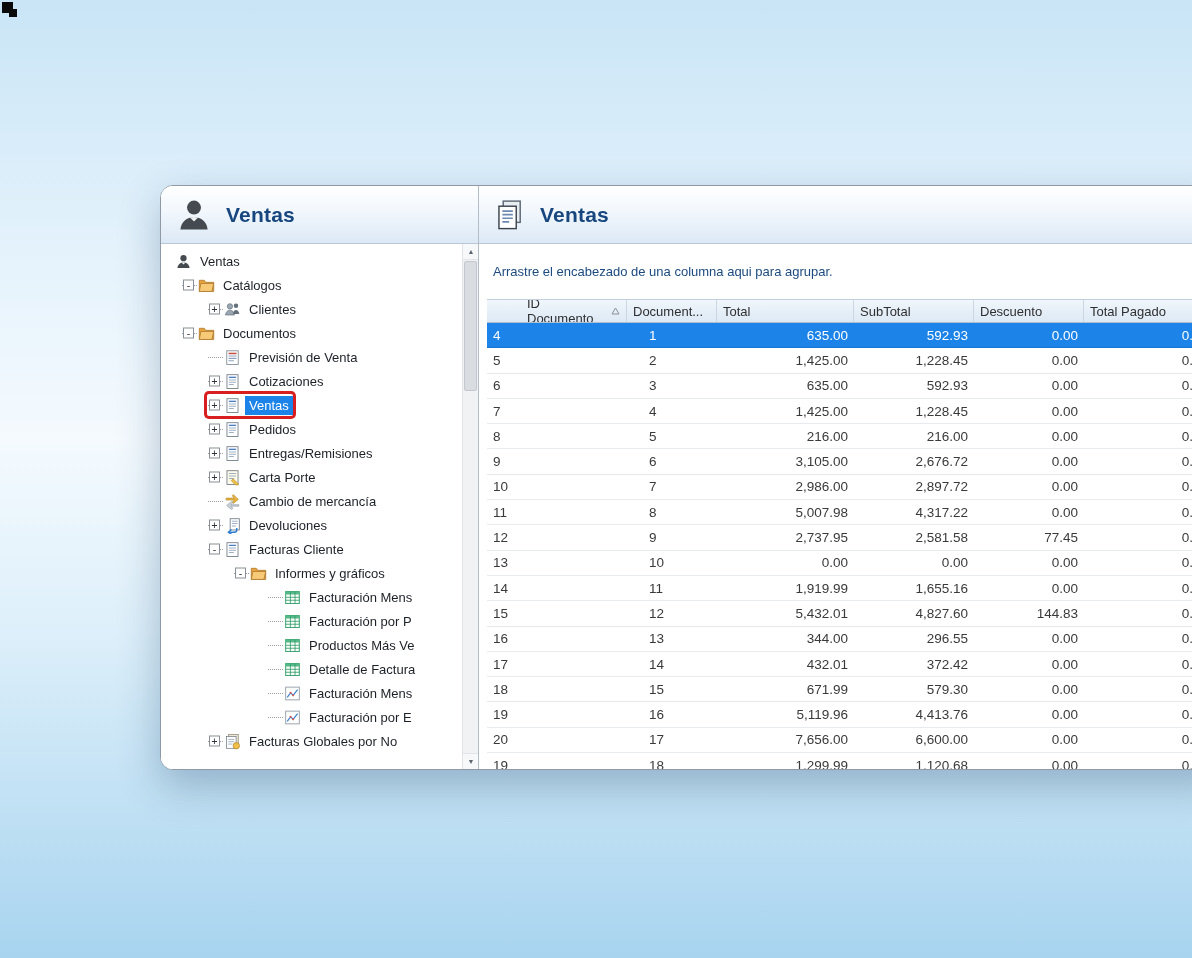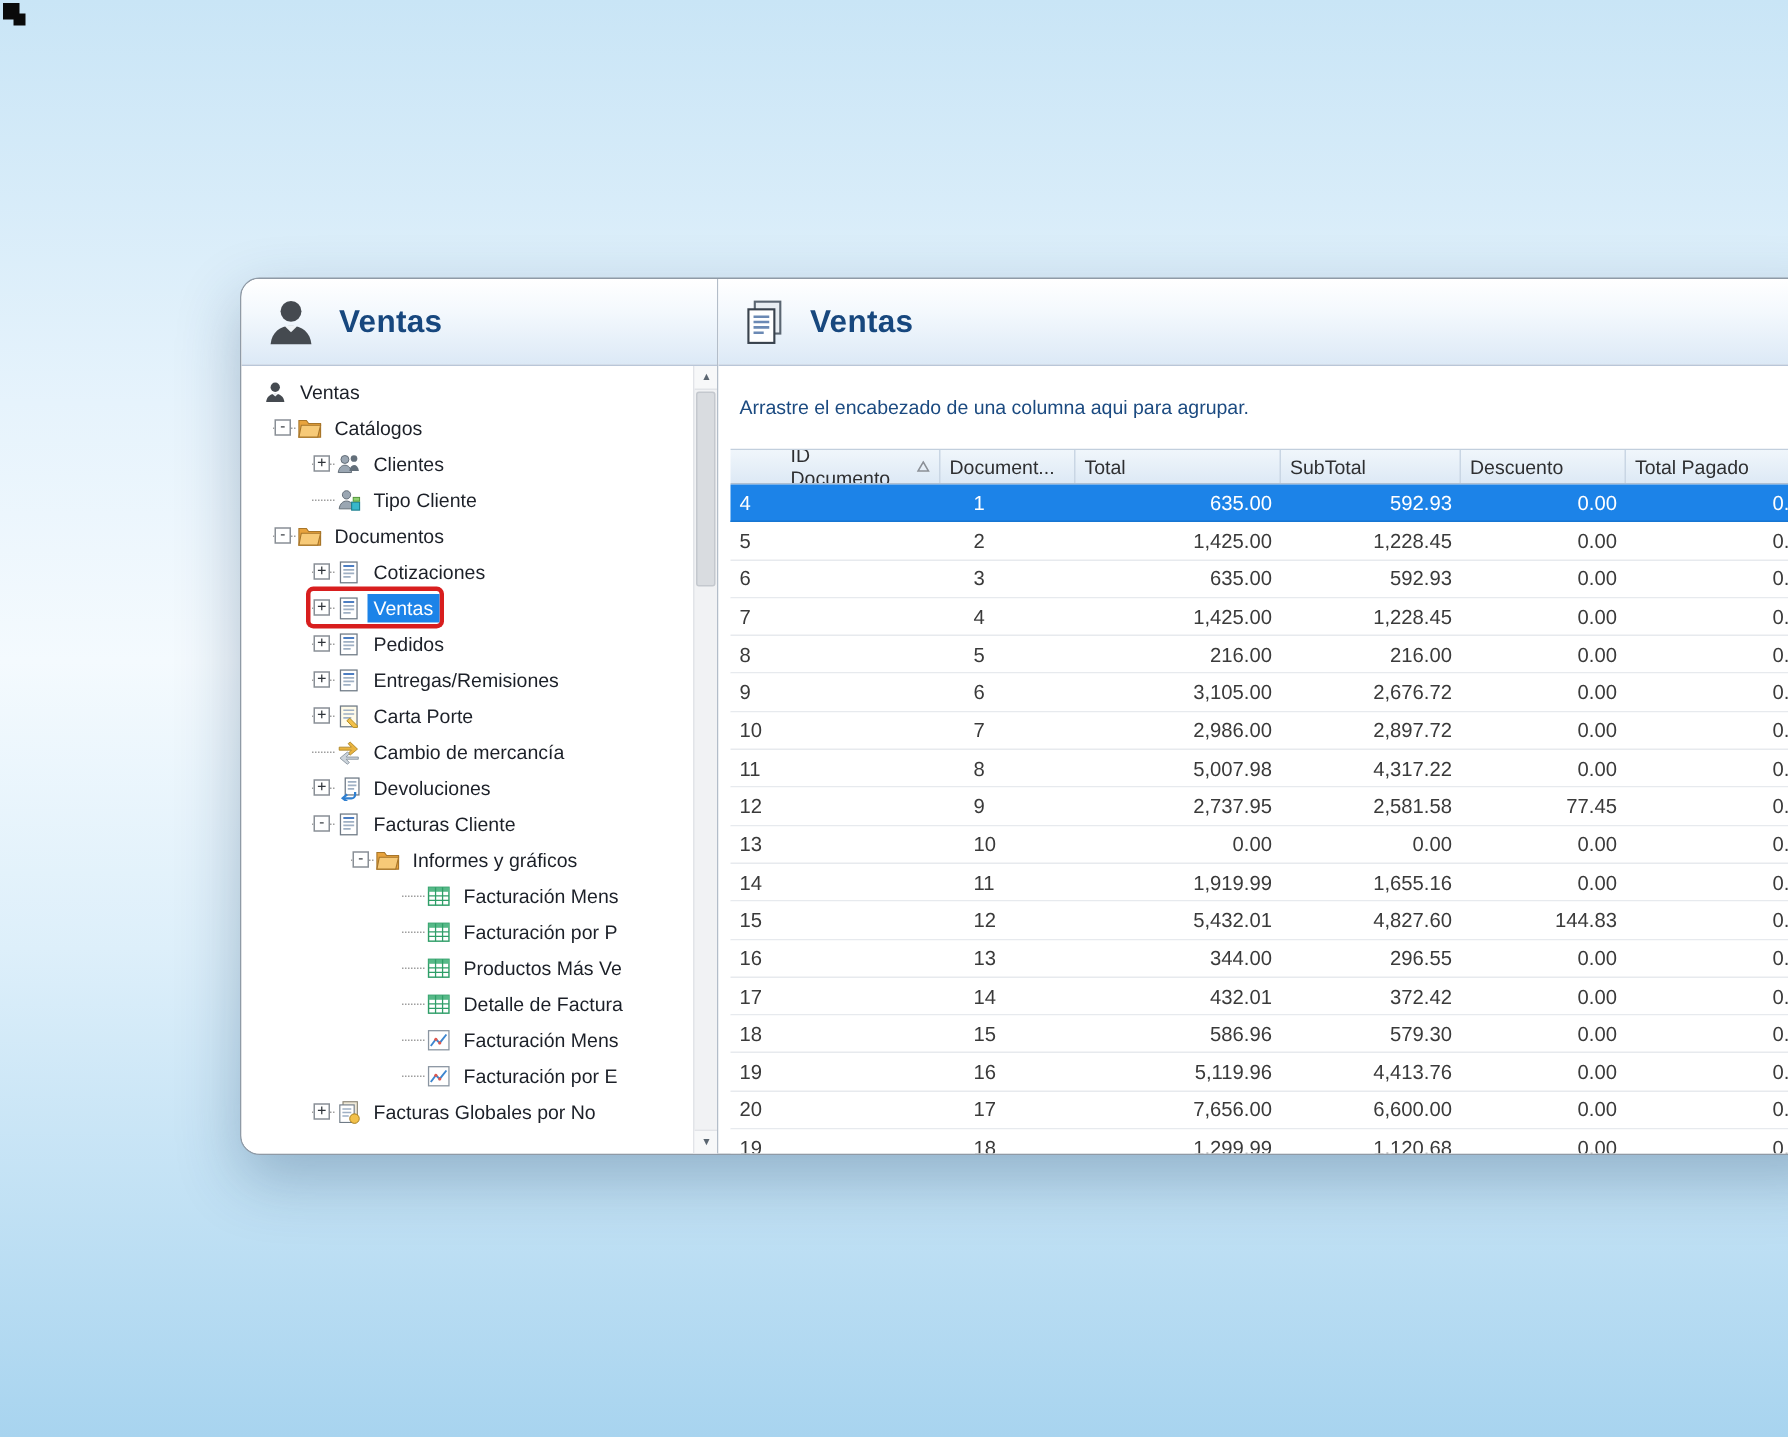--- a/index.html
+++ b/index.html
@@ -130,49 +130,48 @@
                 <svg viewBox="0 0 16 16">
                   <circle cx="5.6" cy="5" r="2.5" fill="#9aa6b2" stroke="#5f6a75" stroke-width=".6"></circle>
                   <path d="M1.4 13.2c.4-3 2.1-4.6 4.2-4.6s3.8 1.6 4.2 4.6z" fill="#9aa6b2" stroke="#5f6a75" stroke-width=".6"></path>
                   <circle cx="11.3" cy="4.4" r="2.1" fill="#636f7a"></circle>
                   <path d="M8.4 12.2c.3-2.4 1.5-3.7 2.9-3.7 1.5 0 2.7 1.2 3.1 3.7z" fill="#636f7a"></path>
                 </svg>
               </span>
               <span class="tree-label">Clientes</span>
             </span>
           </div>
-          <div class="tree-row" style="padding-left: 40px;">
-            <span class="red-target">
-              <span class="exp-slot">
-                <span class="dot-stub"></span>
-              </span>
-              <span class="icn t">
-                <svg viewBox="0 0 16 16">
-                  <circle cx="6.6" cy="4.6" r="2.6" fill="#9aa6b2" stroke="#5f6a75" stroke-width=".6"></circle>
-                  <path d="M2 13.4c.4-3.2 2.3-4.9 4.6-4.9s4.2 1.7 4.6 4.9z" fill="#9aa6b2" stroke="#5f6a75" stroke-width=".6"></path>
-                  <rect x="9.8" y="9.2" width="5" height="5" fill="#38b7ca" stroke="#1c7f8e" stroke-width=".7"></rect>
-                  <rect x="10.8" y="6.2" width="4" height="2.4" fill="#8ed06e" stroke="#4f9437" stroke-width=".6"></rect>
-                </svg>
-              </span>
-              <span class="tree-label">Tipo Cliente</span>
-            </span>
-          </div>
           <div class="tree-row" style="padding-left: 14px;">
             <span class="red-target">
               <span class="exp-slot">
                 <span class="dot-stub"></span>
                 <span class="expander">-</span>
               </span>
               <span class="icn t">
                 <svg viewBox="0 0 16 16">
                   <path d="M1.2 3.1h4.7l1.4 1.9h7.5v8.6H1.2z" fill="#e8a33d" stroke="#a8762a" stroke-width=".7"></path>
                   <path d="M2.7 6.1h12.1l-1.8 7.5H1.2z" fill="#f7ca78" stroke="#a8762a" stroke-width=".7"></path>
                 </svg>
               </span>
               <span class="tree-label">Documentos</span>
+            </span>
+          </div>
+          <div class="tree-row" style="padding-left: 40px;">
+            <span class="red-target">
+              <span class="exp-slot">
+                <span class="dot-stub"></span>
+              </span>
+              <span class="icn t">
+                <svg viewBox="0 0 16 16">
+                  <rect x="2.6" y="1.7" width="10.8" height="12.8" fill="#fff" stroke="#7c8894" stroke-width=".8"></rect>
+                  <path d="M4.3 4.2h7.5" stroke="#c24b3a" stroke-width="1.4" fill="none"></path>
+                  <path d="M4.3 6.6h7.5M4.3 8.8h7.5M4.3 11h5" stroke="#8fa3c0" stroke-width="1" fill="none"></path>
+                </svg>
+              </span>
+              <span class="tree-label">Previsión de Venta</span>
             </span>
           </div>
           <div class="tree-row" style="padding-left: 40px;">
             <span class="red-target">
               <span class="exp-slot">
                 <span class="dot-stub"></span>
                 <span class="expander">+</span>
               </span>
               <span class="icn t">
                 <svg viewBox="0 0 16 16">
@@ -575,21 +574,21 @@
             <div class="g-cell" style="width: 140px;">17</div>
             <div class="g-cell a-left-indent" style="width: 90px;">14</div>
             <div class="g-cell a-right" style="width: 137px;">432.01</div>
             <div class="g-cell a-right" style="width: 120px;">372.42</div>
             <div class="g-cell a-right" style="width: 110px;">0.00</div>
             <div class="g-cell a-right" style="width: 130px;">0.00</div>
           </div>
           <div class="grid-row">
             <div class="g-cell" style="width: 140px;">18</div>
             <div class="g-cell a-left-indent" style="width: 90px;">15</div>
-            <div class="g-cell a-right" style="width: 137px;">586.96</div>
+            <div class="g-cell a-right" style="width: 137px;">671.99</div>
             <div class="g-cell a-right" style="width: 120px;">579.30</div>
             <div class="g-cell a-right" style="width: 110px;">0.00</div>
             <div class="g-cell a-right" style="width: 130px;">0.00</div>
           </div>
           <div class="grid-row">
             <div class="g-cell" style="width: 140px;">19</div>
             <div class="g-cell a-left-indent" style="width: 90px;">16</div>
             <div class="g-cell a-right" style="width: 137px;">5,119.96</div>
             <div class="g-cell a-right" style="width: 120px;">4,413.76</div>
             <div class="g-cell a-right" style="width: 110px;">0.00</div>

